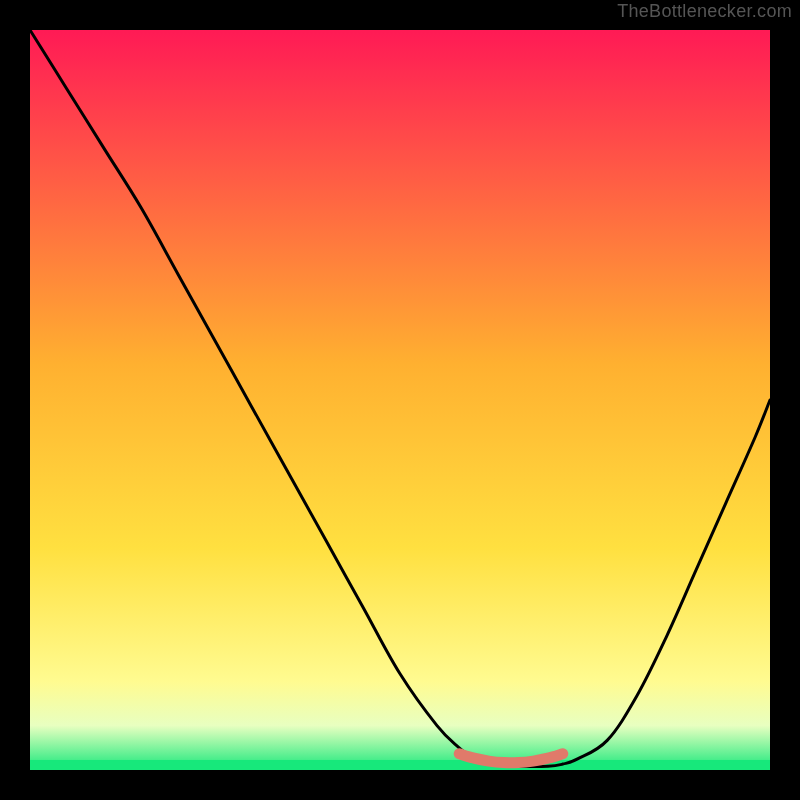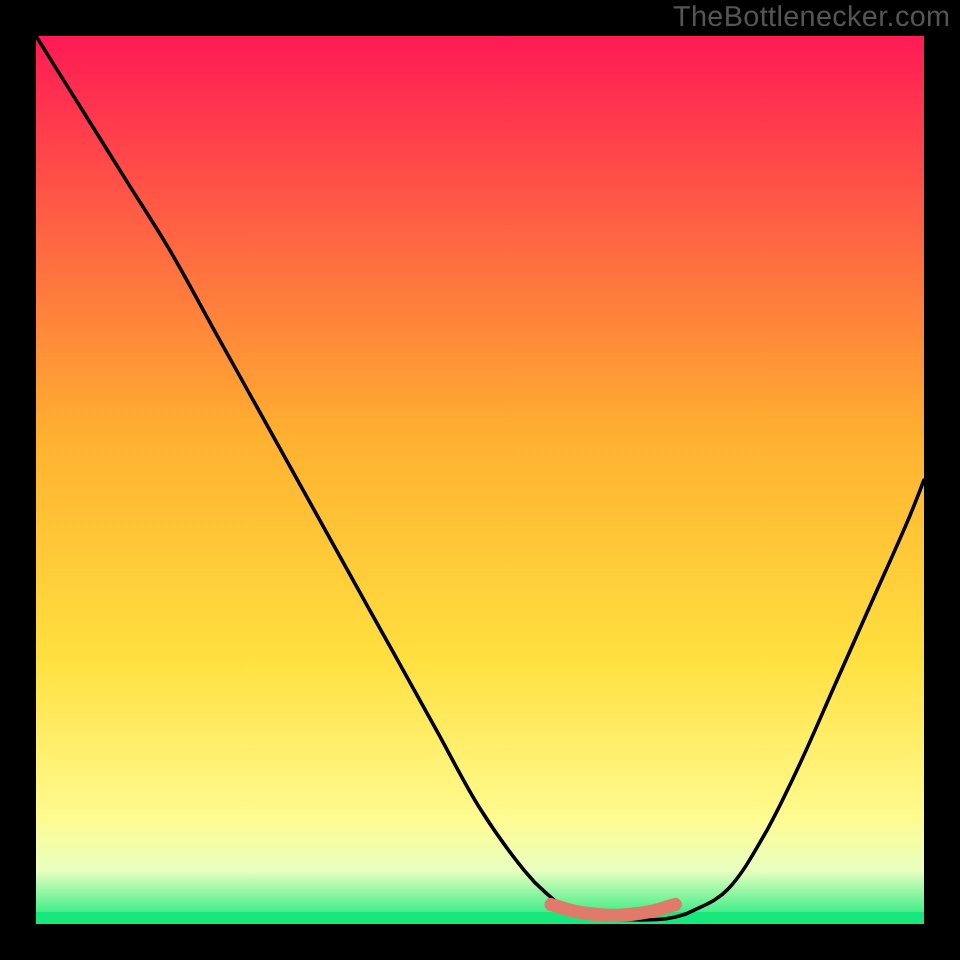--- a/index.html
+++ b/index.html
@@ -14,21 +14,21 @@
     position: relative;
     width: 800px;
     height: 800px;
     background: #000;
   }
   .watermark {
     position: absolute;
     top: 1px;
     right: 8px;
     color: #555;
-    font-size: 24px;
+    font-size: 18px;
     font-weight: 500;
     letter-spacing: 0.3px;
     z-index: 10;
   }
   svg {
     position: absolute;
     top: 0;
     left: 0;
   }
 </style>

